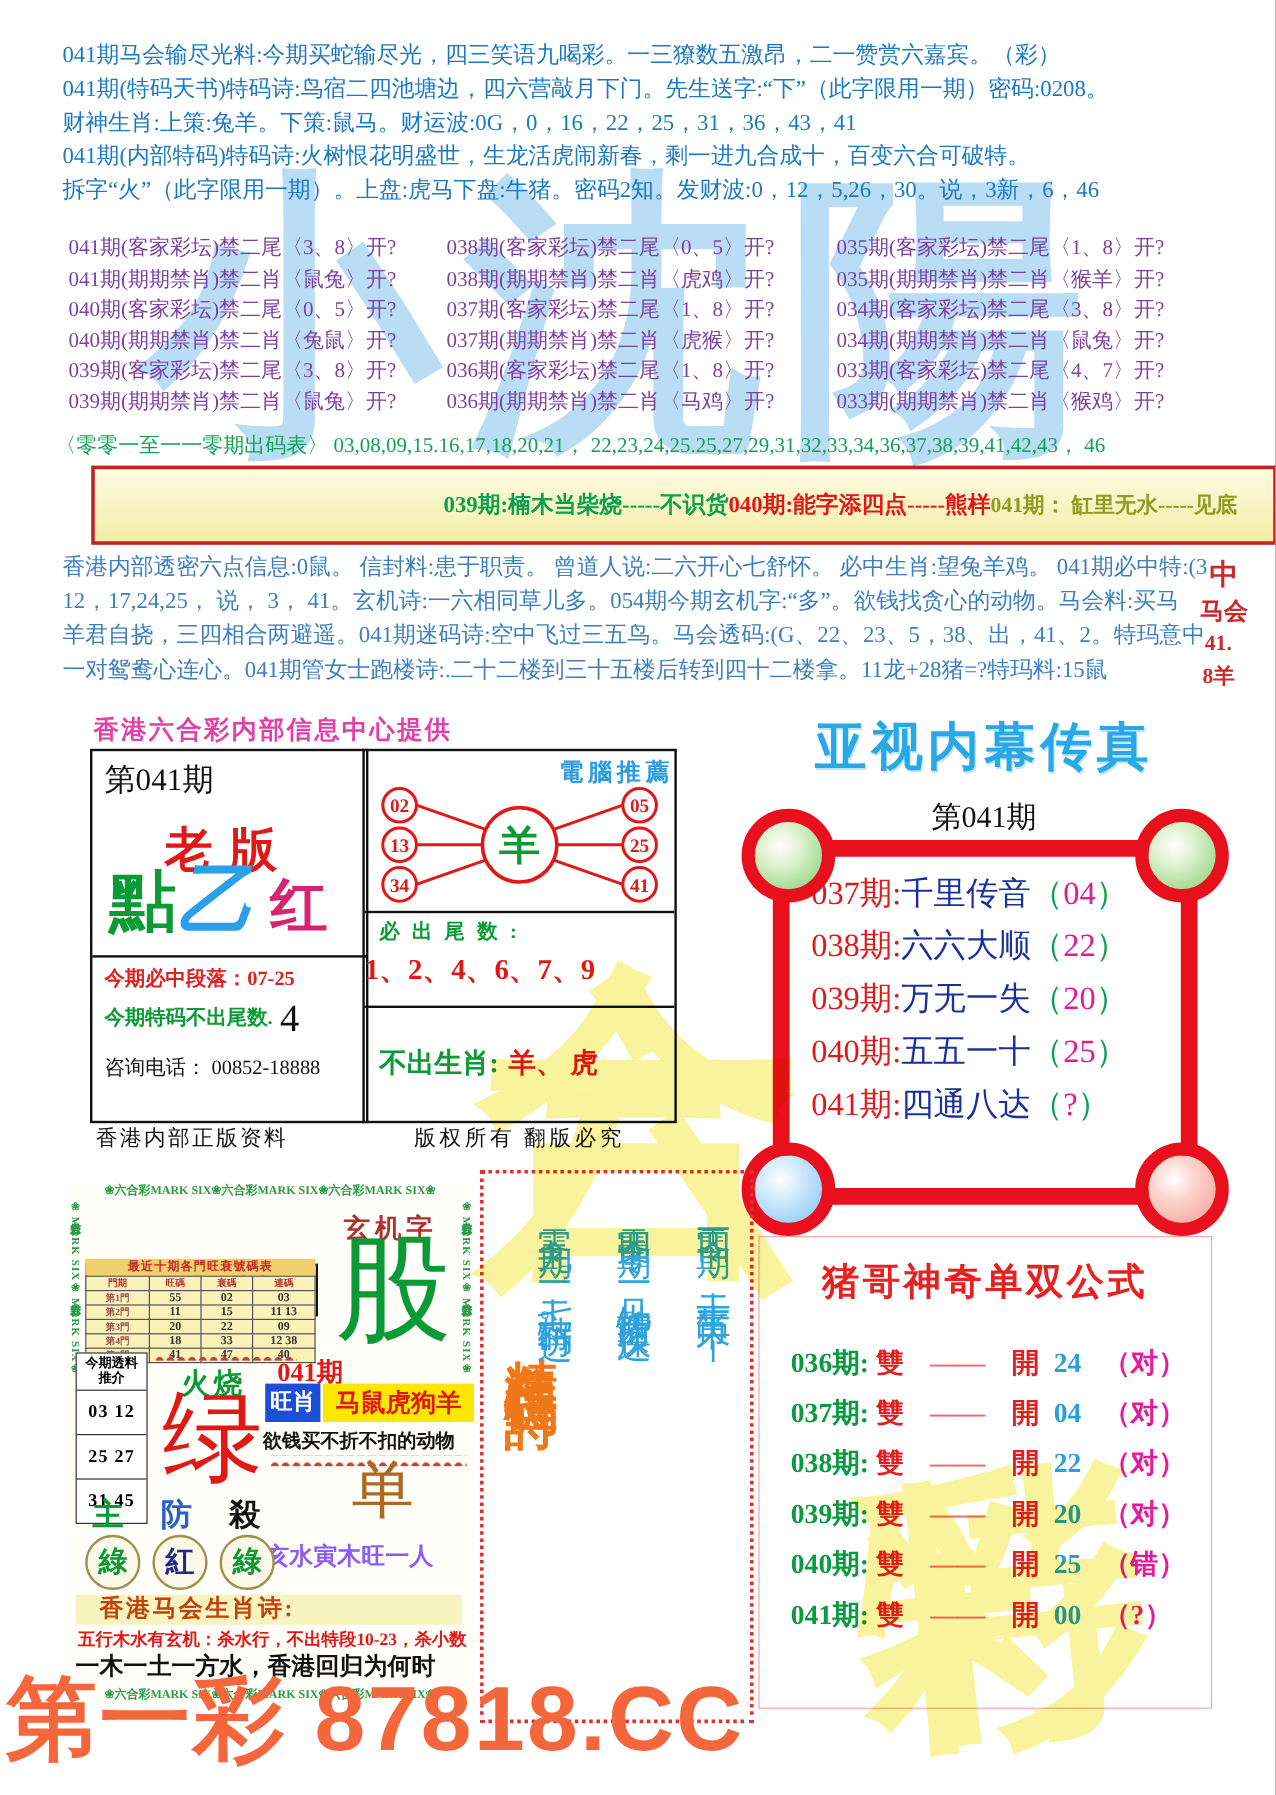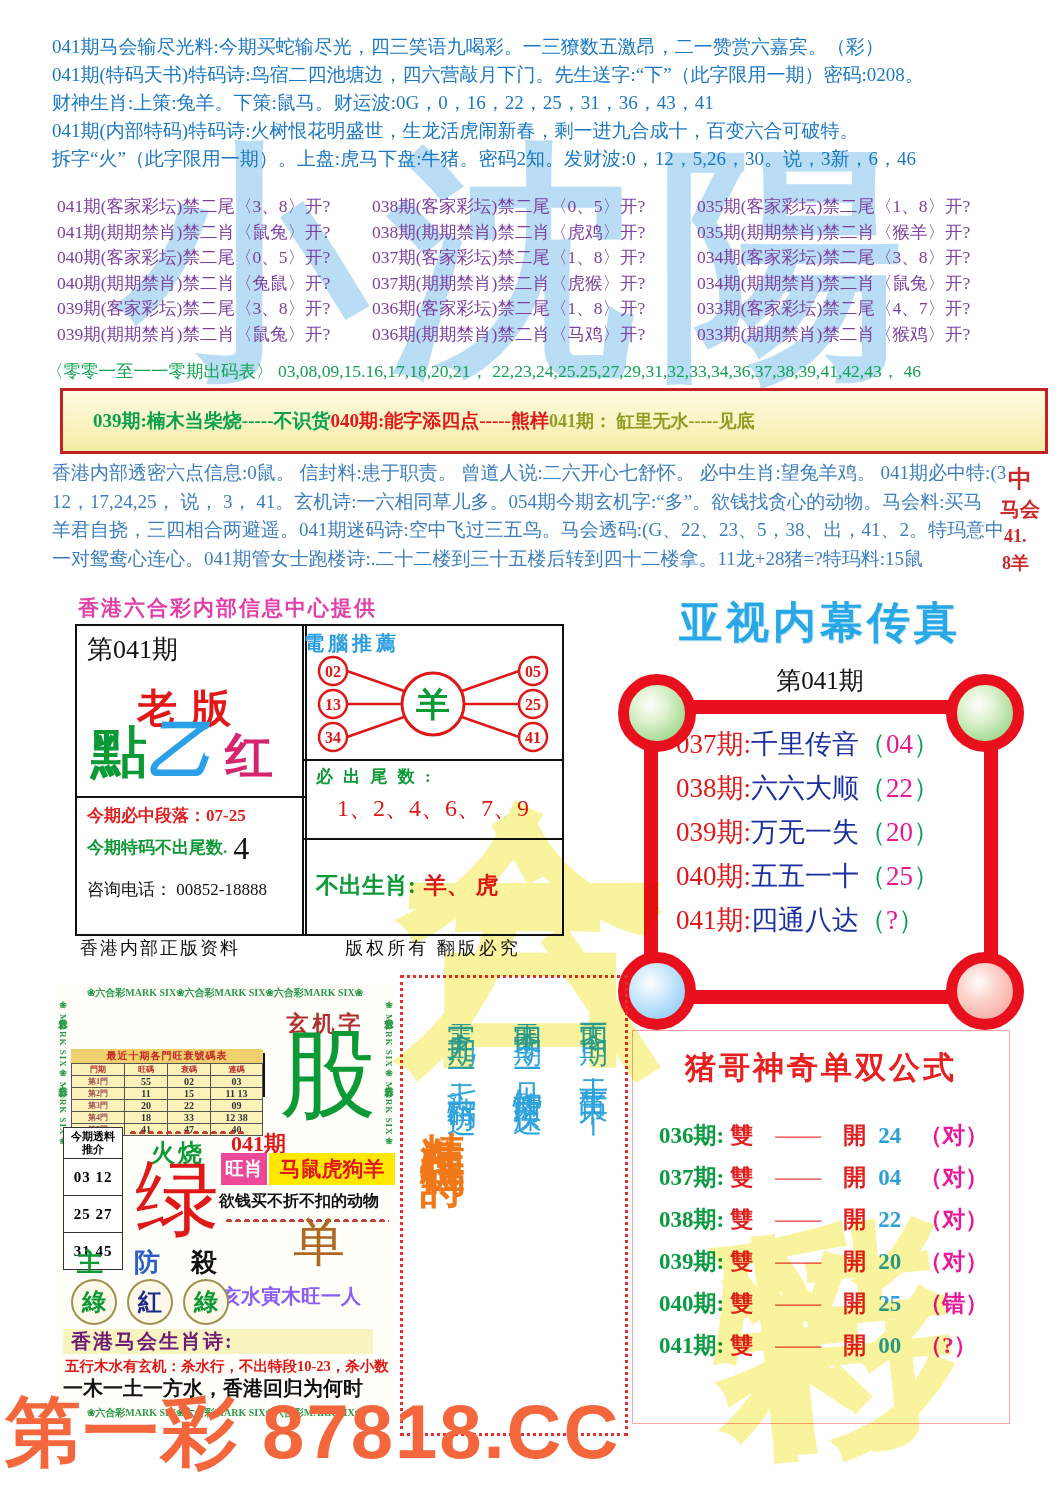--- a/index.html
+++ b/index.html
@@ -14,23 +14,23 @@
   .wm-y2{left:642px;top:1030px;font-size:238px;writing-mode:vertical-rl;transform:rotate(-6deg);}
   .z1{z-index:1;}
   
   #toplines{left:52px;top:33px;width:970px;color:#1a78c4;font-size:19px;line-height:28px;}
   #toplines div{white-space:nowrap;}
   
   .bancol{top:194px;color:#7d3fa3;font-size:17.5px;line-height:25.5px;}
   
   #codeline{left:46px;top:359px;color:#12a352;font-size:17.5px;}
   
-  #riddlebox{left:60px;top:388px;width:922px;height:60px;border:3px solid #c42222;
+  #riddlebox{left:76px;top:388px;width:922px;height:60px;border:3px solid #c42222;
      background:linear-gradient(#fefbe2,#f4eda6);display:flex;align-items:center;
-     justify-content:flex-start;padding:0 30px;z-index:1;}
+     justify-content:flex-end;padding:0 30px;z-index:1;}
   #riddlebox .r0{color:#0aa04e;font-size:19px;font-weight:bold;}
   #riddlebox .r1{color:#e01818;font-size:19px;font-weight:bold;}
   #riddlebox .r2{color:#8f9c22;font-size:18px;font-weight:bold;}
   
   #infolines{left:52px;top:459px;width:950px;color:#3d7fbe;font-size:19px;line-height:28.5px;}
   #infolines div{white-space:nowrap;}
   .sidenote{color:#cc2a2a;font-weight:bold;}
   
   #clheader{left:78px;top:594px;color:#e23fa8;font-size:21px;font-weight:bold;letter-spacing:2px;}
   #leftbox{left:75px;top:624px;width:228px;height:308px;border:2px solid #111;z-index:1;background:transparent;}
@@ -42,27 +42,27 @@
   #leftbox .yi{color:#2aa0e8;font-size:64px;font-weight:bold;font-style:italic;line-height:.9;}
   #leftbox .hong{color:#d6246e;font-size:48px;font-weight:bold;line-height:1;margin-left:14px;}
   #leftbox .div1{position:absolute;left:0;top:170px;width:100%;border-top:2px solid #111;}
   #leftbox .duan{position:absolute;left:10px;top:178px;color:#e02020;font-size:17px;font-weight:bold;}
   #leftbox .weis{position:absolute;left:10px;top:204px;color:#0b9a35;font-size:17px;font-weight:bold;}
   #leftbox .four{font-size:32px;color:#111;font-weight:normal;vertical-align:-6px;margin-left:6px;}
   #leftbox .phone{position:absolute;left:10px;top:252px;color:#111;font-size:17px;}
   #clfooter{left:80px;top:936px;color:#111;font-size:18px;letter-spacing:2px;}
   
   #compbox{left:302px;top:624px;width:258px;height:308px;border:2px solid #111;z-index:1;}
-  #compbox .ctitle{position:absolute;left:0;top:4px;width:100%;text-align:left;color:#2a9ce0;
+  #compbox .ctitle{position:absolute;left:0;top:4px;width:100%;text-align:right;color:#2a9ce0;
       font-size:20px;font-weight:bold;letter-spacing:4px;}
   #compbox svg{position:absolute;left:4px;top:28px;}
   #compbox .div1{position:absolute;left:0;top:133px;width:100%;border-top:2px solid #111;}
   #compbox .tlab{position:absolute;left:12px;top:139px;color:#0b9a35;font-size:17px;font-weight:bold;letter-spacing:3px;}
-  #compbox .tnum{position:absolute;left:0;top:166px;width:100%;text-align:center;color:#e01818;
-      font-size:24px;font-weight:normal;}
+  #compbox .tnum{position:absolute;left:0;top:166px;width:100%;text-align:left;color:#e01818;
+      font-size:24px;font-weight:bold;}
   #compbox .div2{position:absolute;left:0;top:212px;width:100%;border-top:2px solid #111;}
   #compbox .nz{position:absolute;left:12px;top:244px;font-size:23px;font-weight:bold;}
   #compbox .nzl{color:#0b9a35;} #compbox .nzv{color:#e01818;margin-left:8px;}
   #copyright{left:306px;top:936px;color:#111;font-size:18px;letter-spacing:3px;width:254px;text-align:center;}
   
   #atvtitle{left:630px;top:594px;width:380px;text-align:center;color:#29a8e8;font-size:43px;
      font-weight:bold;letter-spacing:4px;text-shadow:1px 1px 0 #bfe4f7;}
   #atvissue{left:700px;top:664px;width:240px;text-align:center;color:#111;font-size:25px;}
   #atvframe{left:644px;top:700px;width:326px;height:276px;border:14px solid #e8101c;border-radius:14px;z-index:1;background:#fff;}
   .corner{position:absolute;width:56px;height:56px;border-radius:50%;border:11px solid #e8101c;z-index:2;}
@@ -96,36 +96,36 @@
   #mstable tr.hd td{color:#c03030;font-size:8px;}
   #mstoudai{position:absolute;left:8px;top:142px;width:58px;border:1px solid #333;background:#fff;}
   #mstoudai .lb{font-size:11px;font-weight:bold;text-align:center;line-height:13px;padding:2px 0;}
   #mstoudai .n{border-top:1px solid #333;font-size:15px;font-weight:bold;text-align:center;
       height:36px;line-height:36px;letter-spacing:1px;}
   #mshuoshao{position:absolute;left:96px;top:152px;color:#0b9a35;font-size:24px;font-weight:bold;letter-spacing:3px;}
   #mslv{position:absolute;left:80px;top:172px;color:#e01818;font-size:84px;line-height:1;}
   .scallop{position:absolute;height:9px;background:radial-gradient(circle at 4px 9px,#c24040 3px,transparent 3.5px);
       background-size:9px 9px;background-repeat:repeat-x;}
   #msissue{position:absolute;left:176px;top:144px;color:#e01818;font-size:22px;font-weight:bold;}
-  #mswx{position:absolute;left:166px;top:168px;width:46px;height:32px;background:#ec4899;color:#fff;
+  #mswx{position:absolute;left:166px;top:168px;width:46px;height:32px;background:#1d4ed8;color:#fff;
       font-size:19px;font-weight:bold;text-align:center;line-height:32px;}
   #mswxv{position:absolute;left:214px;top:168px;width:126px;height:32px;background:#ffe800;color:#e01818;
       font-size:21px;font-weight:bold;text-align:center;line-height:32px;}
   #msyq{position:absolute;left:164px;top:206px;color:#111;font-size:16px;font-weight:bold;}
   #msdan{position:absolute;left:238px;top:232px;color:#b06820;font-size:52px;line-height:1;}
   #mshai{position:absolute;left:166px;top:298px;color:#8b5cf6;font-size:20px;font-weight:bold;}
   #mszfs{position:absolute;left:22px;top:260px;width:140px;display:flex;justify-content:space-between;
       font-size:26px;font-weight:bold;}
   #mszfs .zhu{color:#0b9a35;} #mszfs .fang{color:#2a60c8;} #mszfs .sha{color:#111;}
   #mscircles{position:absolute;left:16px;top:294px;display:flex;gap:10px;}
   #mscircles .c{width:42px;height:42px;border:2px solid #a09050;border-radius:50%;background:#fdf8e8;
       text-align:center;line-height:42px;font-size:24px;font-weight:bold;}
   #mscircles .g{color:#0b9a35;} #mscircles .bl{color:#1b2a8c;}
   #msband{position:absolute;left:8px;top:344px;width:302px;height:25px;background:#f8f4c0;
-      color:#701a75;font-size:20px;font-weight:bold;line-height:25px;letter-spacing:2px;padding-left:8px;}
+      color:#c2410c;font-size:20px;font-weight:bold;line-height:25px;letter-spacing:2px;padding-left:20px;}
   #mswuxing{position:absolute;left:10px;top:372px;color:#e01818;font-size:14.5px;font-weight:bold;}
   #mspoem{position:absolute;left:8px;top:390px;color:#111;font-size:20px;font-weight:bold;}
   
   #poembox{left:400px;top:975px;width:222px;height:455px;border:3px dotted #e03030;z-index:1;}
   .vcol{position:absolute;top:22px;writing-mode:vertical-rl;color:#2fa3dc;font-size:29px;
       letter-spacing:5px;line-height:1.1;}
   #ptitle{position:absolute;left:10px;top:118px;writing-mode:vertical-rl;color:#f07818;
       font-size:44px;font-weight:bold;letter-spacing:8px;}
   
   #pigbox{left:632px;top:1030px;width:376px;height:392px;border:1px solid #fca5a5;z-index:1;}

